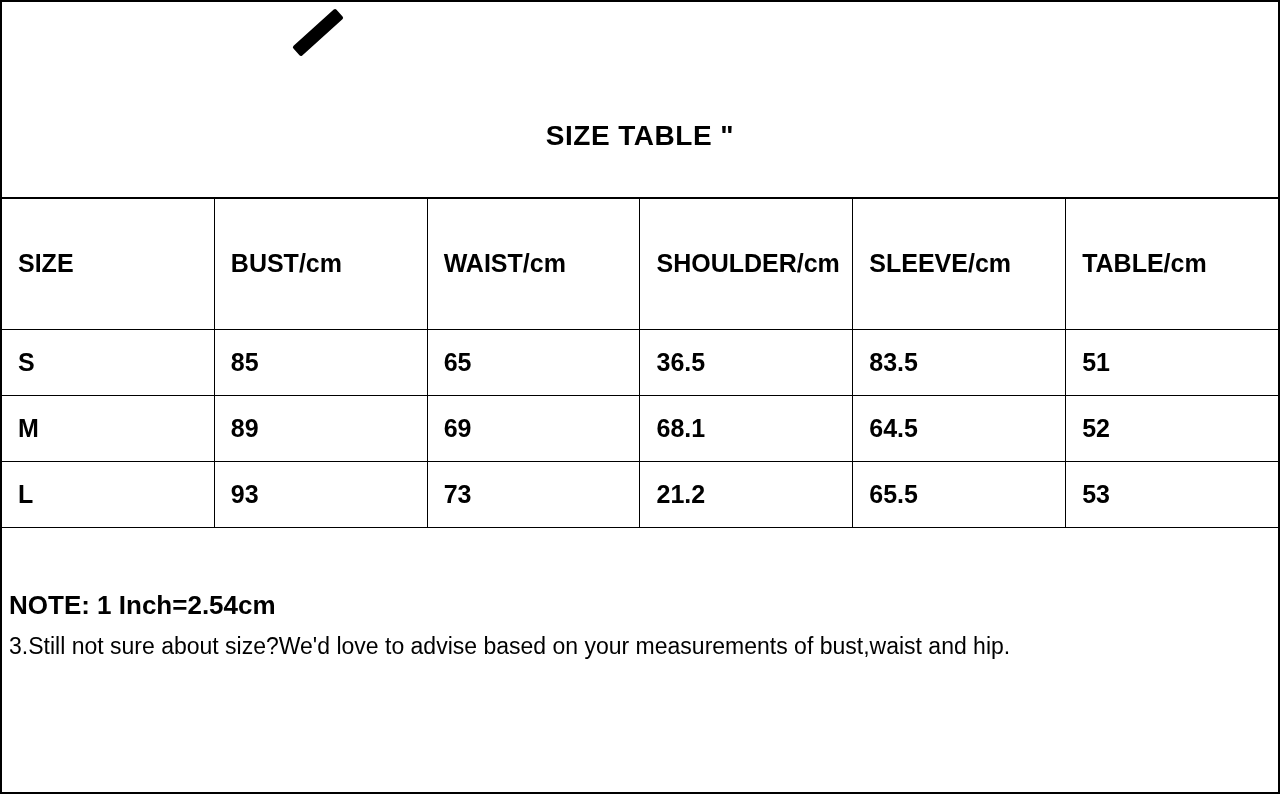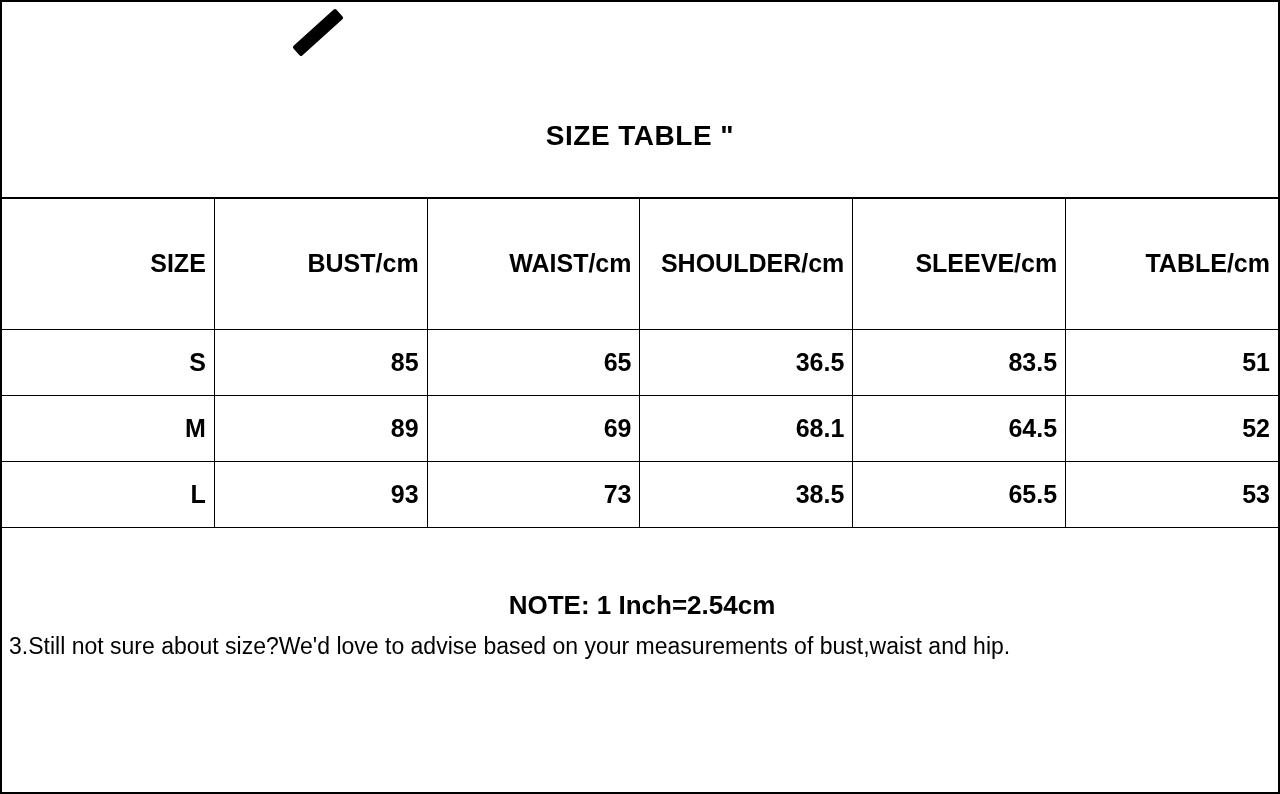--- a/index.html
+++ b/index.html
@@ -38,40 +38,39 @@
     position: absolute;
     top: 195px;
     left: -1px;
     width: 1278px;
     border-collapse: collapse;
     table-layout: fixed;
   }
   table.size-table th,
   table.size-table td {
     border: 1px solid #000000;
-    text-align: right;
+    text-align: left;
     vertical-align: middle;
     font-weight: bold;
     font-size: 25px;
-    padding: 8px;
+    padding: 16px;
   }
   table.size-table thead tr { height: 131px; }
   table.size-table thead th { border-top-width: 2px; }
   table.size-table tbody tr { height: 66px; }
   .notes {
     position: absolute;
     left: 7px;
     top: 588px;
     width: 1266px;
   }
   .notes-heading {
     font-size: 26px;
     font-weight: bold;
     margin-bottom: 8px;
-    text-align: center;
   }
   .note-line {
     font-size: 23px;
     line-height: 34px;
     white-space: nowrap;
   }
 </style>
 </head>
 <body>
 
@@ -106,21 +105,21 @@
         <td>89</td>
         <td>69</td>
         <td>68.1</td>
         <td>64.5</td>
         <td>52</td>
       </tr>
       <tr>
         <td>L</td>
         <td>93</td>
         <td>73</td>
-        <td>38.5</td>
+        <td>21.2</td>
         <td>65.5</td>
         <td>53</td>
       </tr>
     </tbody>
   </table>
 
   <div class="notes">
     <div class="notes-heading">NOTE: 1 Inch=2.54cm</div>
     <div class="note-line">3.Still not sure about size?We'd love to advise based on your measurements of bust,waist and hip.</div>
   </div>

